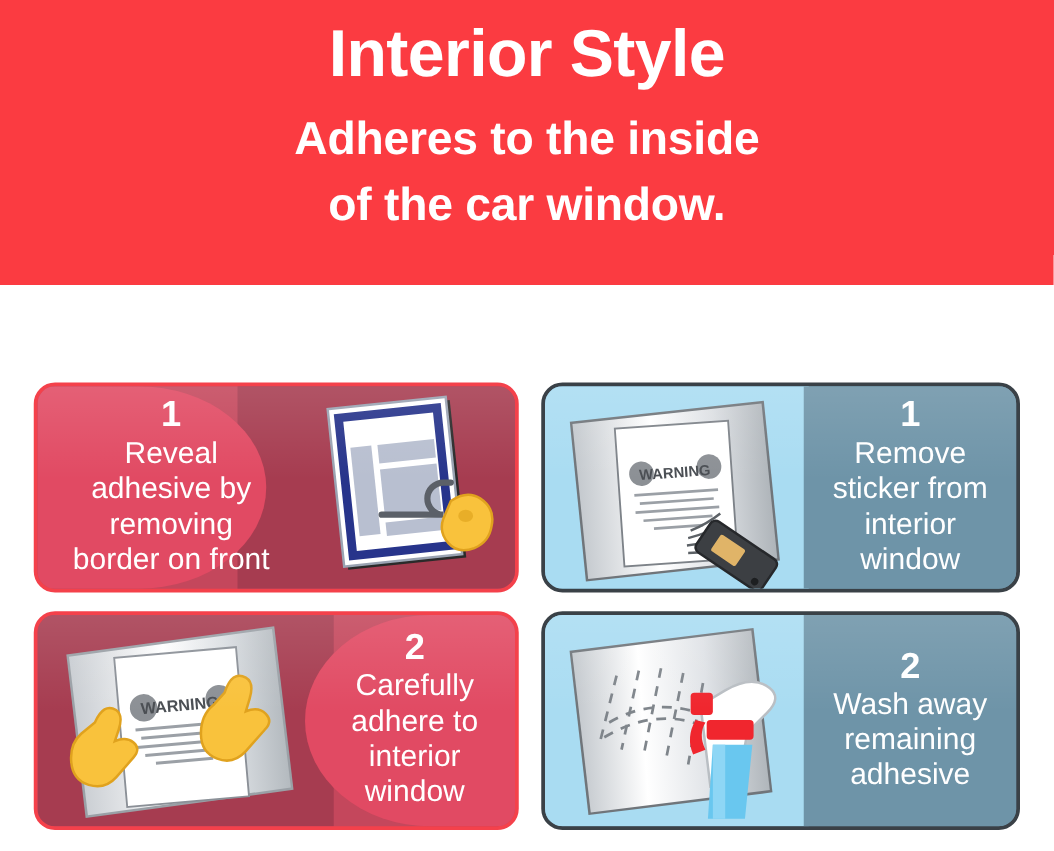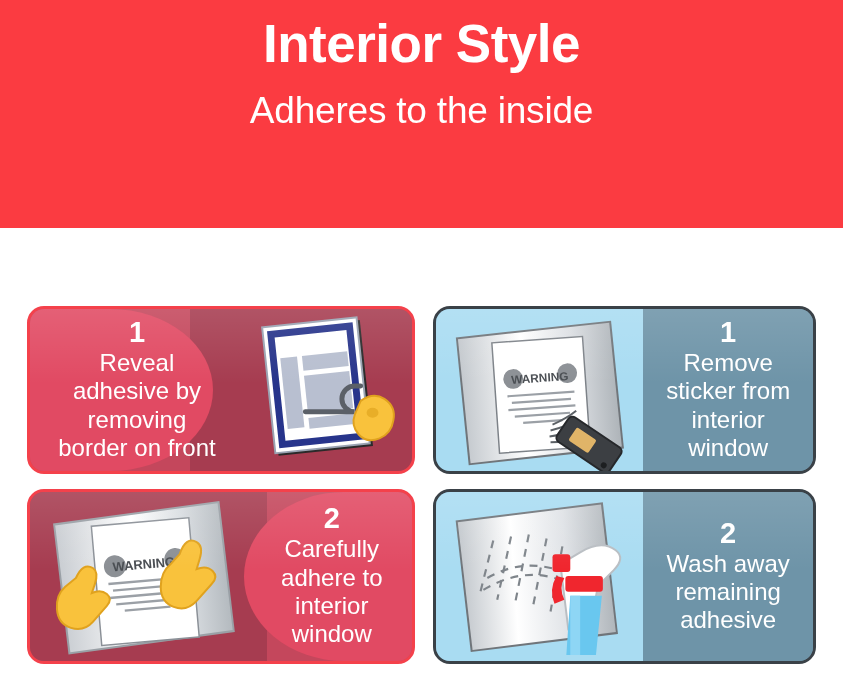--- a/index.html
+++ b/index.html
@@ -23,21 +23,21 @@
     color: #ffffff;
     font-size: 53px;
     font-weight: 700;
     letter-spacing: -0.5px;
     line-height: 1.12;
     text-align: center;
   }
   .banner-sub {
     color: #ffffff;
     font-size: 37px;
-    font-weight: 400;
+    font-weight: 700;
     line-height: 1.42;
     text-align: center;
     margin-top: 12px;
     letter-spacing: -0.2px;
   }
 
   
   .headings { position: absolute; left: 0; top: 246px; width: 843px; height: 52px; }
   .col-heading {
     position: absolute;
@@ -122,20 +122,21 @@
 </style>
 </head>
 <body>
 
 <div class="page">
 
   <div class="banner">
     <div class="banner-title">Interior Style</div>
     <div class="banner-sub">
       <div>Adheres to the inside</div>
+      <div>of the car window.</div>
     </div>
   </div>
 
 
   <div class="cards">
 
     <div class="card install" id="card-install-1">
       <div class="zone-dark"></div>
       <div class="zone-light"></div>
 

